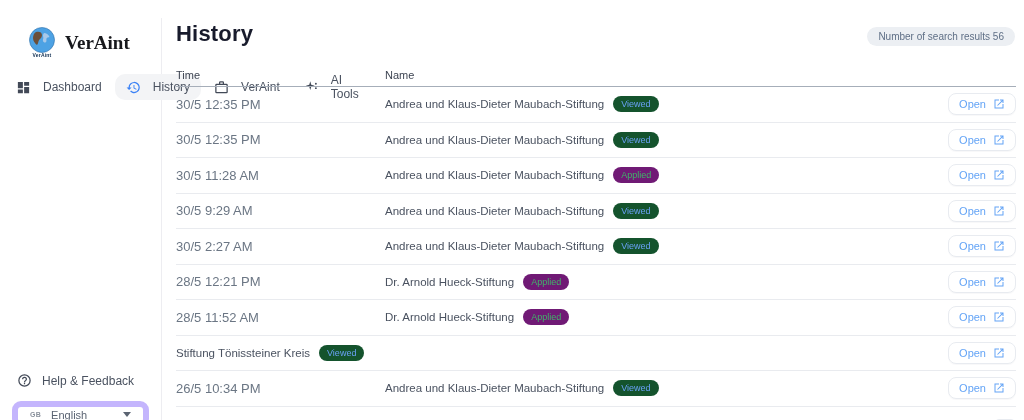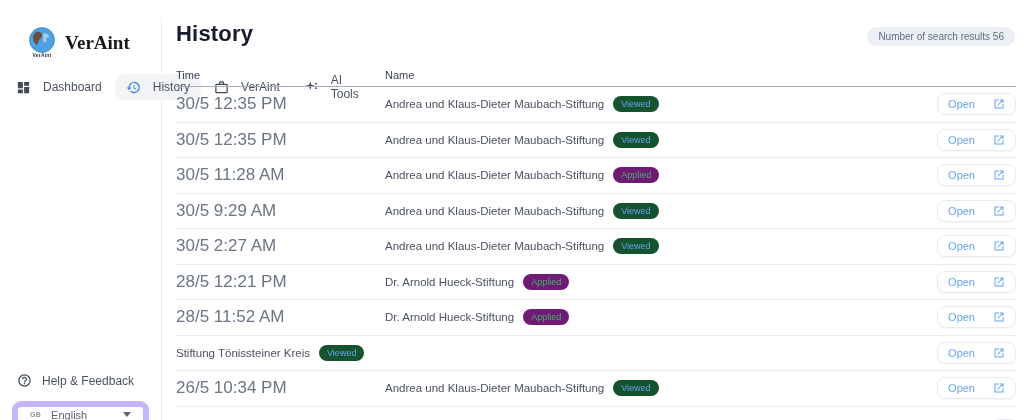--- a/index.html
+++ b/index.html
@@ -38,27 +38,27 @@
   .results-badge { position:absolute; right:9px; top:27px; background:#eceff3; color:#5f6f86;
     font-size:10px; padding:4px 11px; border-radius:11px; white-space:nowrap; }
 
   .table { position:absolute; left:14px; right:8px; top:69px; }
   .thead { position:relative; height:18px; border-bottom:1px solid #a6aeb9;
     font-size:11px; color:#3d4452; }
   .th-time { position:absolute; left:0; bottom:5px; }
   .th-name { position:absolute; left:209px; bottom:5px; }
 
   .row { display:flex; align-items:center; height:35.5px; border-bottom:1px solid #e9ebef; }
-  .cell-time { width:209px; flex:0 0 209px; font-size:17px; color:#6b7684; }
+  .cell-time { width:209px; flex:0 0 209px; font-size:13px; color:#6b7684; }
   .cell-name { display:flex; align-items:center; gap:9px; font-size:11.5px; color:#4a5260; }
   .status { font-size:9px; padding:3px 8px; border-radius:9px; white-space:nowrap; }
   .status.viewed  { background:#14532d; color:#69a1f5; }
   .status.applied { background:#701a75; color:#41b469; }
 
-  .open-btn { margin-left:auto; display:flex; align-items:center; gap:18px;
+  .open-btn { margin-left:auto; display:flex; align-items:center; gap:7px;
     border:1px solid #e8ebf0; border-radius:8px; background:#fff; padding:4px 10px;
     font-size:11px; color:#64a4f6; cursor:pointer; box-shadow:0 1px 1px rgba(20,30,60,.03);justify-content:flex-end; }
   .open-btn svg { width:12px; height:12px; fill:#64a4f6; }
   .row.partial { border-bottom:none; }
 </style>
 </head>
 <body>
 
 <aside class="sidebar">
   <div class="logo-row">

